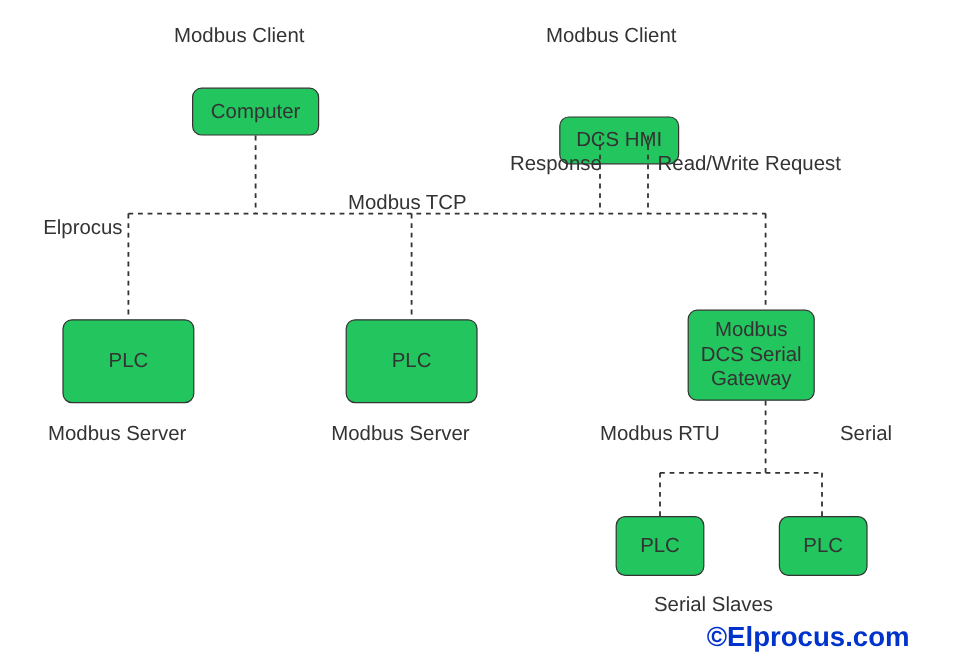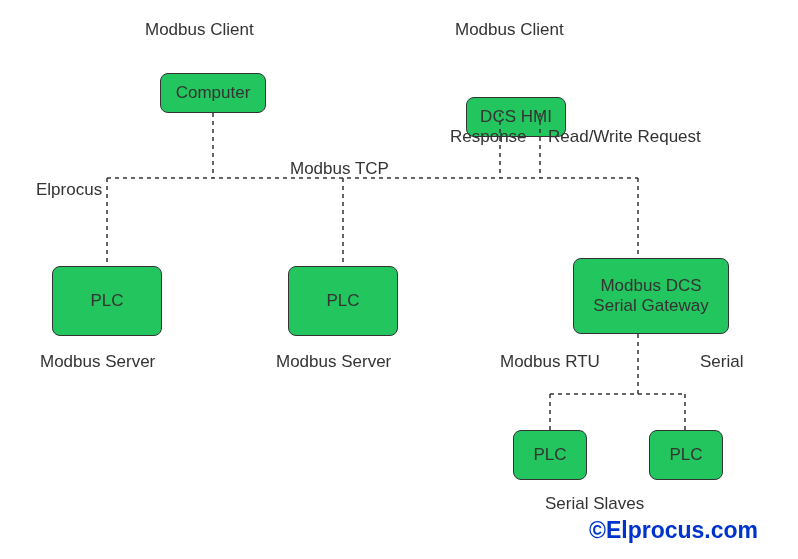--- a/index.html
+++ b/index.html
@@ -66,34 +66,34 @@
 <div class="node" style="left:466px; top:73px; width:100px; height:40px;margin-top:24px;">
   <span>DCS HMI</span>
 </div>
 
 <div class="node" style="left:52px; top:266px; width:110px; height:70px;">
   <span>PLC</span>
 </div>
 <div class="node" style="left:288px; top:266px; width:110px; height:70px;">
   <span>PLC</span>
 </div>
-<div class="node" style="left:573px; top:258px; width:156px; height:76px;">
+<div class="node" style="left:573px; top:258px; width:106px; height:76px;">
   <span>Modbus DCS Serial Gateway</span>
 </div>
 
 <div class="node" style="left:513px; top:430px; width:74px; height:50px;">
   <span>PLC</span>
 </div>
 <div class="node" style="left:649px; top:430px; width:74px; height:50px;">
   <span>PLC</span>
 </div>
 
 <div class="label" style="left:36px; top:180px;">Elprocus</div>
 <div class="label" style="left:290px; top:159px;">Modbus TCP</div>
-<div class="label" style="left:450px; top:127px;text-align:right;">Response</div>
+<div class="label" style="left:425px; top:127px;text-align:right;">Response</div>
 <div class="label" style="left:548px; top:127px;">Read/Write Request</div>
 
 <div class="label" style="left:40px; top:352px;">Modbus Server</div>
 <div class="label" style="left:276px; top:352px;">Modbus Server</div>
 
 <div class="label" style="left:500px; top:352px;">Modbus RTU</div>
 <div class="label" style="left:700px; top:352px;">Serial</div>
 <div class="label" style="left:545px; top:494px;">Serial Slaves</div>
 
 <div class="watermark">©Elprocus.com</div>

